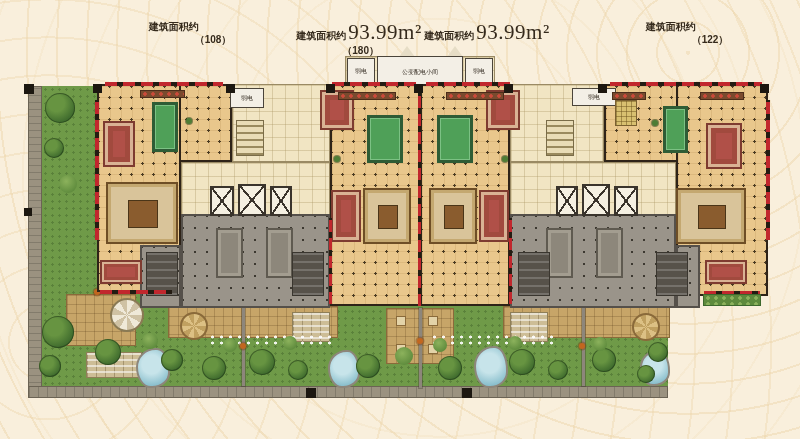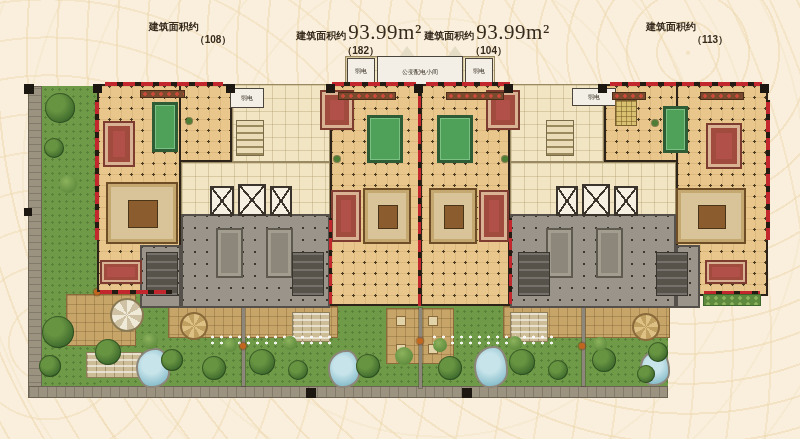--- a/index.html
+++ b/index.html
@@ -99,34 +99,33 @@
     <div class="al-row">
       <span class="al-prefix">建筑面积约</span>
     </div>
     <div class="al-code">（108）</div>
   </div>
   <div class="area-label" style="left:359px">
     <div class="al-row">
       <span class="al-prefix">建筑面积约</span>
       <span class="al-value">93.99m²</span>
     </div>
-    <div class="al-code">（182）</div>
+    <div class="al-code">（180）</div>
   </div>
   <div class="area-label" style="left:487px">
     <div class="al-row">
       <span class="al-prefix">建筑面积约</span>
       <span class="al-value">93.99m²</span>
     </div>
-    <div class="al-code">（104）</div>
   </div>
   <div class="area-label" style="left:687px">
     <div class="al-row">
       <span class="al-prefix">建筑面积约</span>
     </div>
-    <div class="al-code">（113）</div>
+    <div class="al-code">（122）</div>
   </div>
 
   <div class="abs path v" style="left:28px;top:86px;width:14px;height:312px"></div>
   <div class="abs garden" style="left:42px;top:86px;width:55px;height:302px"></div>
   <div class="abs garden" style="left:97px;top:280px;width:571px;height:106px"></div>
   <div class="abs path h" style="left:28px;top:386px;width:640px;height:12px"></div>
 
   <div class="abs patio" style="left:66px;top:294px;width:70px;height:52px"></div>
   <div class="abs gazebo" style="left:110px;top:298px;width:34px;height:34px"></div>
   <div class="abs patio" style="left:168px;top:306px;width:170px;height:32px"></div>

